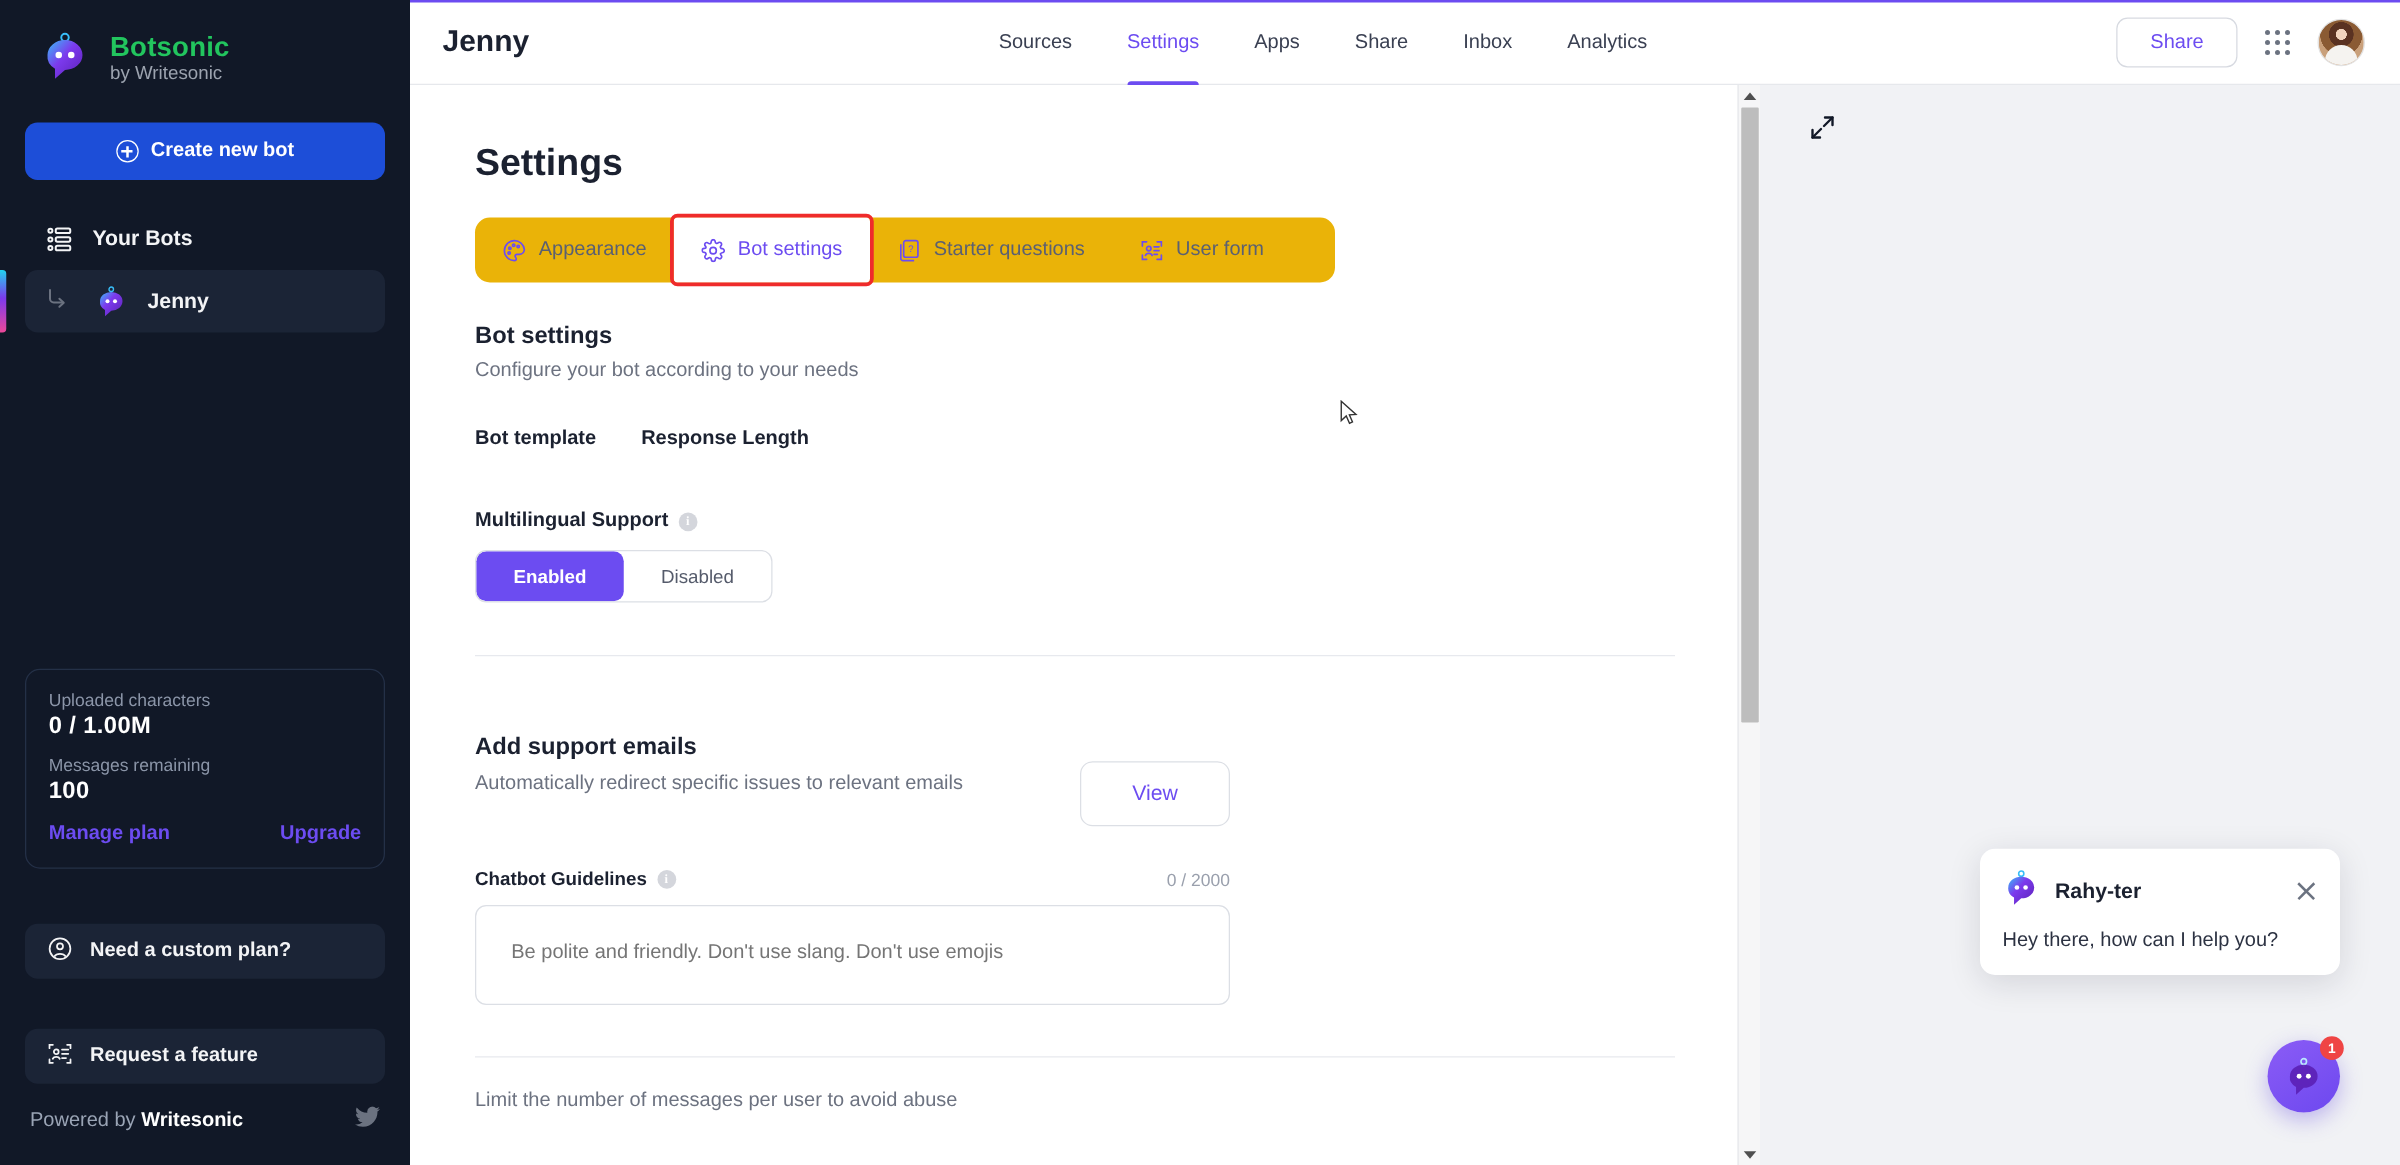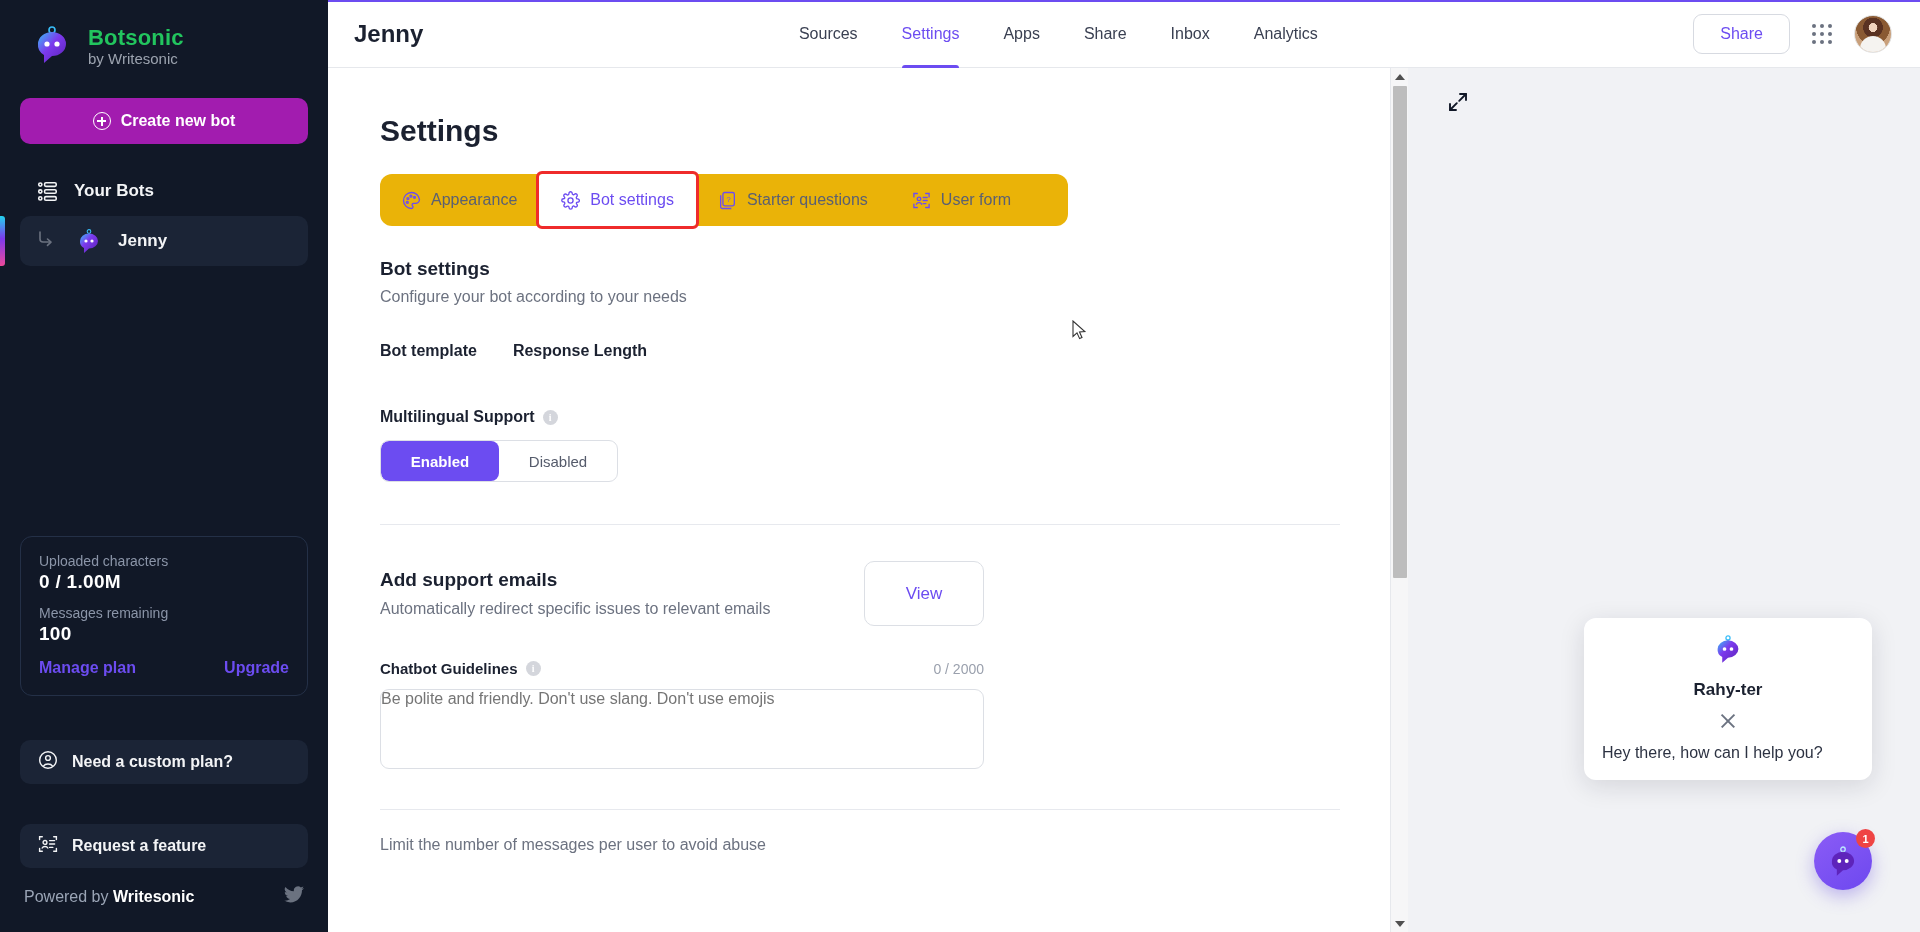--- a/index.html
+++ b/index.html
@@ -25,21 +25,21 @@
   }
   .brand { display: flex; align-items: center; gap: 14px; padding: 24px 0 8px 10px; }
   .brand-logo { width: 44px; height: 44px; position: relative; }
   .brand-text { display: flex; flex-direction: column; line-height: 1.15; }
   .brand-title { font-size: 22px; font-weight: 700; letter-spacing: .2px; color: #22c55e; }
   .brand-sub { font-size: 15px; color: #9ca3af; font-weight: 400; }
 
   .create-btn {
     margin: 22px 0 0 0;
     height: 46px;
-    background: #a21caf;
+    background: #1d4ed8;
     border-radius: 10px;
     display: flex; align-items: center; justify-content: center; gap: 10px;
     font-size: 16px; font-weight: 700; color: #fff;
     cursor: pointer;
     border: none;
     font-family: inherit;
     width: 100%;
   }
   .plus-ico { width: 18px; height: 18px; border: 1.8px solid #fff; border-radius: 50%; position: relative; display:inline-block; }
   .plus-ico::before, .plus-ico::after {
@@ -195,31 +195,31 @@
     font-size: 15px; color: #555b6b; cursor: pointer;
   }
   .toggle-opt.on { background: #6c4cf1; color: #fff; font-weight: 700; border-radius: 8px; }
 
   .divider { height: 1px; background: #e7e9ee; margin: 42px 0 0 0; width: 960px; }
 
   .support-row { display: flex; align-items: center; justify-content: space-between; margin-top: 36px; width: 604px; }
   .support-title { font-size: 19px; font-weight: 700; color: #1b2130; }
   .support-sub { font-size: 16px; color: #6c7280; margin-top: 9px; }
   .view-btn {
-    width: 120px; height: 65px; border: 1px solid #dcdfe5; border-radius: 10px; background: #fff;
-    color: #6c4cf1; font-size: 17px; cursor: pointer; font-family: inherit;
+    width: 120px; height: 52px; border: 1px solid #dcdfe5; border-radius: 10px; background: #fff;
+    color: #6c4cf1; font-size: 17px; cursor: pointer; font-family: inherit; margin-top: 48px;
   }
 
   .guideline-head { display: flex; align-items: center; justify-content: space-between; width: 604px; margin-top: 34px; }
   .guideline-left { display: flex; align-items: center; gap: 8px; }
   .guideline-label { font-size: 15px; font-weight: 700; color: #1b2130; }
   .counter { font-size: 14px; color: #9aa0ad; }
   .textarea {
     margin-top: 12px; width: 604px; height: 80px;
-    border: 1px solid #dcdfe5; border-radius: 9px; padding: 0;
+    border: 1px solid #dcdfe5; border-radius: 9px; padding: 28px;
     font-size: 16px; color: #9aa0ad; font-family: inherit; resize: none; background: #fff;
   }
   .bottom-divider { height: 1px; background: #e7e9ee; margin-top: 36px; width: 960px; }
   .bottom-text { font-size: 16px; color: #6c7280; margin-top: 26px; }
 
   
   .vscroll {
     flex: 0 0 18px; width: 18px; background: #f6f6f7;
     border-left: 1px solid #e6e8ec;
     display: flex; flex-direction: column; align-items: center;
@@ -236,21 +236,21 @@
   }
   .expand-ico { position: absolute; top: 22px; left: 38px; cursor: pointer; }
 
   
   .chat-popup {
     position: absolute; right: 48px; bottom: 152px;
     width: 288px; background: #fff; border-radius: 12px;
     box-shadow: 0 6px 26px rgba(20,20,50,.13);
     padding: 16px 18px 18px;
   }
-  .chat-head { display: flex; align-items: center; gap: 12px; flex-direction: column; }
+  .chat-head { display: flex; align-items: center; gap: 12px; }
   .chat-name { font-size: 17px; font-weight: 700; color: #1b2130; flex: 1; }
   .close-x { width: 18px; height: 18px; position: relative; cursor: pointer; }
   .close-x::before, .close-x::after {
     content: ""; position: absolute; top: 8px; left: 0; width: 18px; height: 1.8px; background: #6b7280;
   }
   .close-x::before { transform: rotate(45deg); }
   .close-x::after { transform: rotate(-45deg); }
   .chat-msg { font-size: 16px; color: #2c3242; margin-top: 14px; }
   .chat-fab {
     position: absolute; right: 48px; bottom: 42px;

